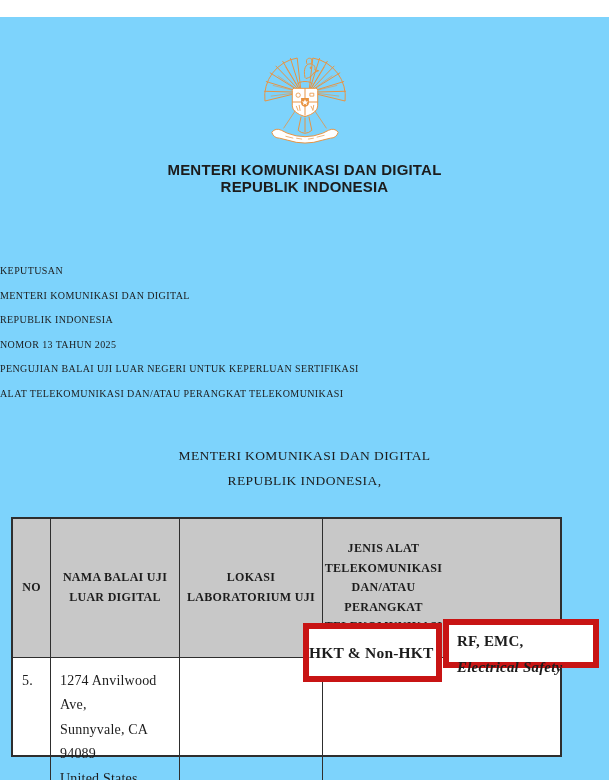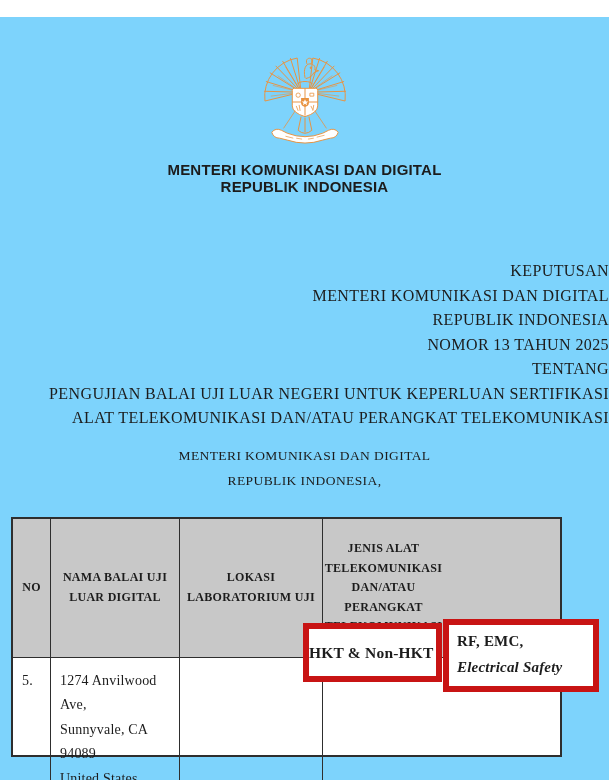--- a/index.html
+++ b/index.html
@@ -14,21 +14,21 @@
   .emblem svg { width:100%; height:100%; }
   
   .letterhead {
     position:absolute; left:0; top:144px; width:100%;
     text-align:center; font-family:"Liberation Sans", sans-serif;
     font-weight:bold; font-size:15px; line-height:17px; letter-spacing:.2px;
   }
   
   .decree-title {
     position:absolute; left:0; top:242px; width:100%;
-    text-align:right; font-size:16px; line-height:24.5px; letter-spacing:.4px;
+    text-align:left; font-size:10px; line-height:24.5px; letter-spacing:.4px;
   }
   .issuer {
     position:absolute; left:0; top:426px; width:100%;
     text-align:center; font-size:13.5px; line-height:25px; letter-spacing:.4px;
   }
   
   .tbl {
     position:absolute; left:11px; top:500px; width:551px;
     border:2px solid var(--border,#2e2e2e); background:#fff;
   }
@@ -58,21 +58,21 @@
   .hl-box {
     position:absolute; background:#ffffff;
     border:6px solid var(--highlight,#c81414); z-index:5;
   }
   .hl-device {
     left:303px; top:606px; width:139px; height:59px;
     display:flex; align-items:center; 
     font-weight:bold; font-size:15.5px; letter-spacing:.2px;
   }
   .hl-scope {
-    left:443px; top:602px; width:156px; height:73px;
+    left:443px; top:602px; width:156px; height:49px;
     padding:3px 6px 0 8px; font-size:15px; line-height:26px; letter-spacing:.2px;
     font-weight:600;
   }
   .hl-scope .it { font-style:italic; }
 </style>
 </head>
 <body>
 
 <div class="page">
 
@@ -133,21 +133,20 @@
   <div class="letterhead">
     <div>MENTERI KOMUNIKASI DAN DIGITAL</div>
     <div>REPUBLIK INDONESIA</div>
   </div>
 
   <div class="decree-title">
     <div>KEPUTUSAN</div>
     <div>MENTERI KOMUNIKASI DAN DIGITAL</div>
     <div>REPUBLIK INDONESIA</div>
     <div>NOMOR 13 TAHUN 2025</div>
-    <div>TENTANG</div>
     <div>PENGUJIAN BALAI UJI LUAR NEGERI UNTUK KEPERLUAN SERTIFIKASI</div>
     <div>ALAT TELEKOMUNIKASI DAN/ATAU PERANGKAT TELEKOMUNIKASI</div>
   </div>
 
   <div class="issuer">
     <div>MENTERI KOMUNIKASI DAN DIGITAL</div>
     <div>REPUBLIK INDONESIA,</div>
   </div>
 
   <div class="tbl">

